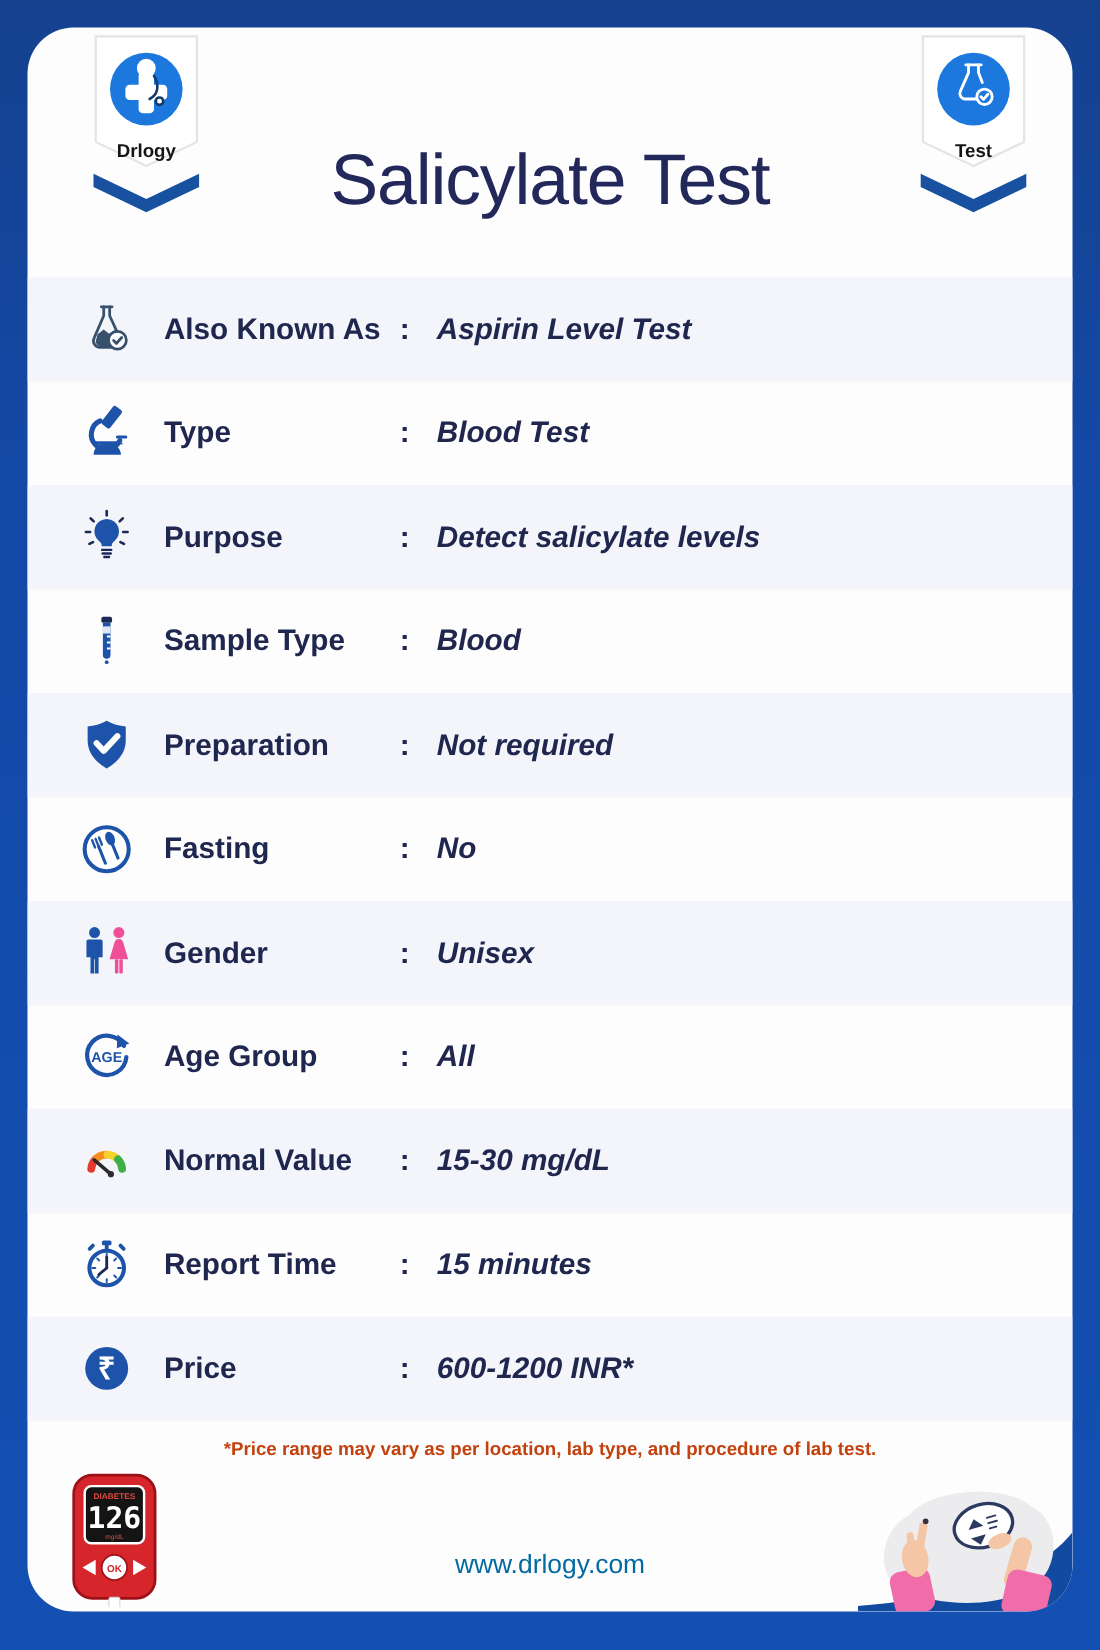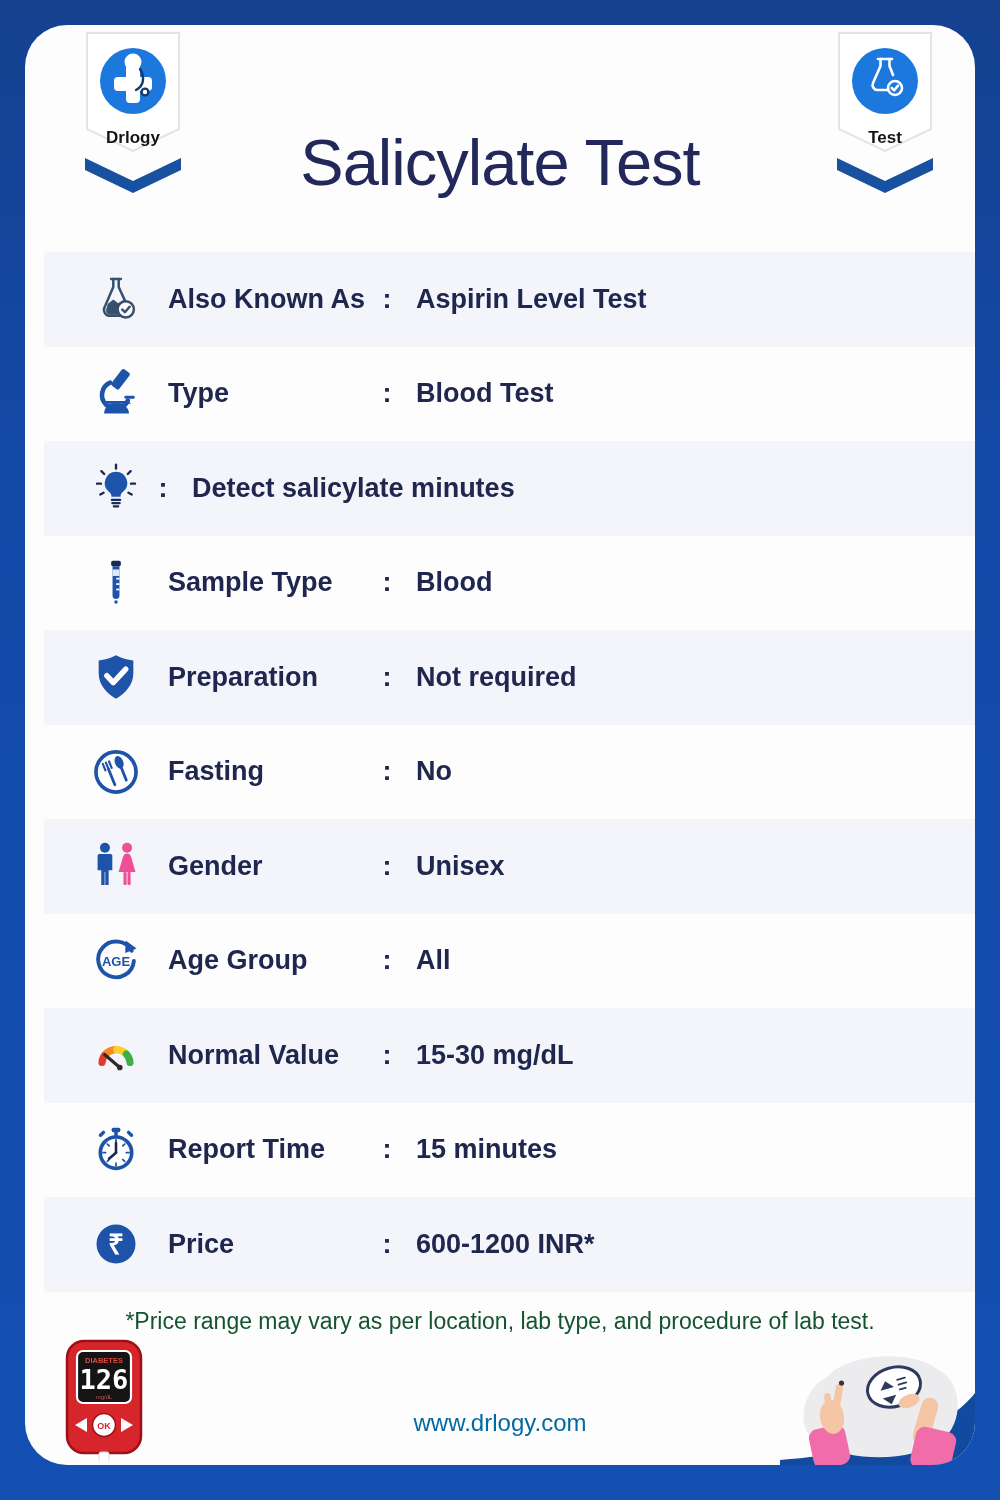--- a/index.html
+++ b/index.html
@@ -16,31 +16,31 @@
   .header{position:relative;height:227px;}
   .badge{position:absolute;top:6px;width:100px;height:166px;}
   .badge-left{left:58px;}
   .badge-right{right:40px;}
   .page-title{
     position:absolute;top:100px;left:0;right:0;text-align:center;
     font-size:65px;font-weight:400;color:#23285a;letter-spacing:-1px;
   }
   
   .rows{width:100%;}
-  .row{display:flex;align-items:center;height:94.5px;margin-left:19px;}
+  .row{display:flex;align-items:center;height:94.5px;}
   .row:nth-child(odd){background:#f3f5fb;}
   .row .icon{flex:0 0 52px;width:52px;height:52px;margin-left:46px;
     display:flex;align-items:center;}
   .row .icon svg{width:52px;height:52px;}
   .row .label{margin-left:26px;width:198px;font-size:27px;font-weight:700;color:#20274f;}
   .row .sep{width:42px;text-align:center;font-size:27px;font-weight:700;color:#20274f;}
-  .row .value{margin-left:8px;font-size:27px;font-weight:700;color:#20274f;white-space:nowrap;}
+  .row .value{margin-left:8px;font-size:27px;font-weight:700;color:#20274f;white-space:nowrap;font-style:italic;}
   
   .footnote{
-    padding-top:16px;text-align:center;font-size:23px;color:#14532d;font-weight:400;
+    padding-top:16px;text-align:center;font-size:17px;color:#c2410c;font-weight:700;
   }
   
   .footer{position:absolute;left:0;right:0;bottom:0;height:125px;}
   .website{position:absolute;left:0;right:0;bottom:28px;text-align:center;
     font-size:24px;color:#0369a1;}
   .meter{position:absolute;left:28px;bottom:4px;width:102px;height:122px;z-index:3;}
   .hands{position:absolute;right:6px;bottom:0;width:178px;height:116px;z-index:2;}
   .swoosh{position:absolute;right:0;bottom:0;width:195px;height:72px;z-index:1;}
 </style>
 </head>
@@ -130,22 +130,23 @@
             <path d="M9.5,30 l3,-1.6"></path>
               <path d="M38.5,30 l-3,-1.6"></path>
           </g>
           <g stroke="#1b2a55" stroke-width="2" stroke-linecap="round">
             <path d="M20.2,35 h7.6"></path>
               <path d="M20.6,38 h6.8"></path>
               <path d="M22,41 h4"></path>
           </g>
         </svg>
       </span>
-      <span class="sep">:</span>
-      <span class="value">Detect salicylate minutes</span>
+      <span class="label">Purpose</span>
+      <span class="sep">:</span>
+      <span class="value">Detect salicylate levels</span>
     </div>
 
     <div class="row">
       <span class="icon">
         <svg viewBox="0 0 48 48">
           <rect x="19.5" y="3.5" width="9" height="5" rx="1.6" fill="#1b2a55"></rect>
           <path d="M20.8,8.5 h6.4 v27 a3.2,3.2 0 0 1 -6.4,0 z" fill="#1d53a8"></path>
           <rect x="20.8" y="11.5" width="6.4" height="6" fill="#dfe7f4"></rect>
           <path d="M27.2,20 h-3" stroke="#ffffff" stroke-width="1.6"></path>
           <path d="M27.2,25 h-3" stroke="#ffffff" stroke-width="1.6"></path>

